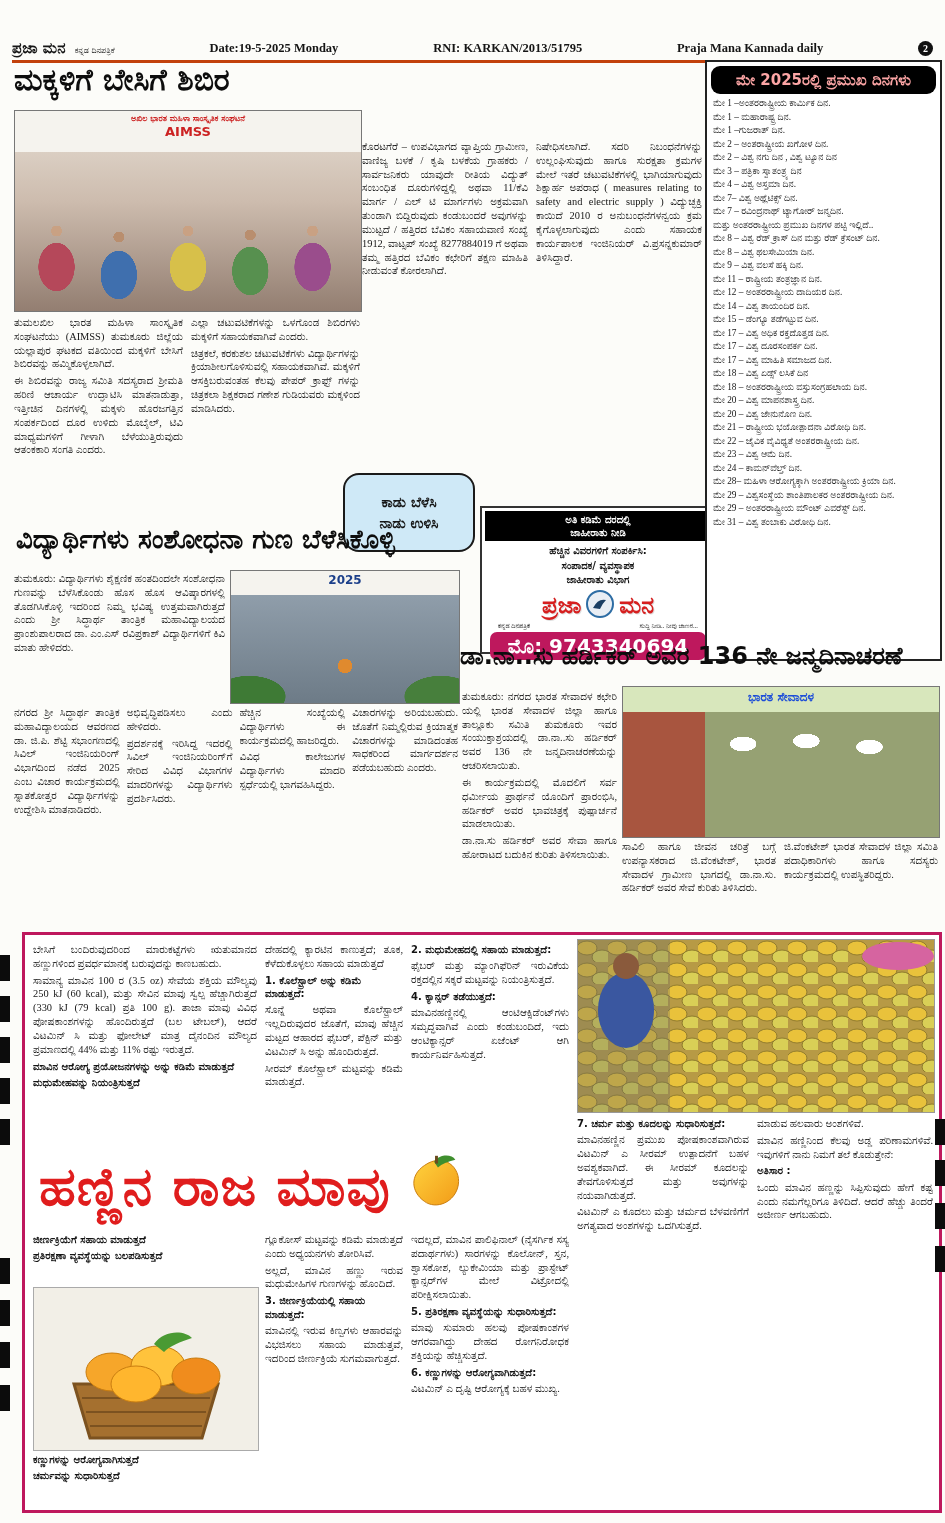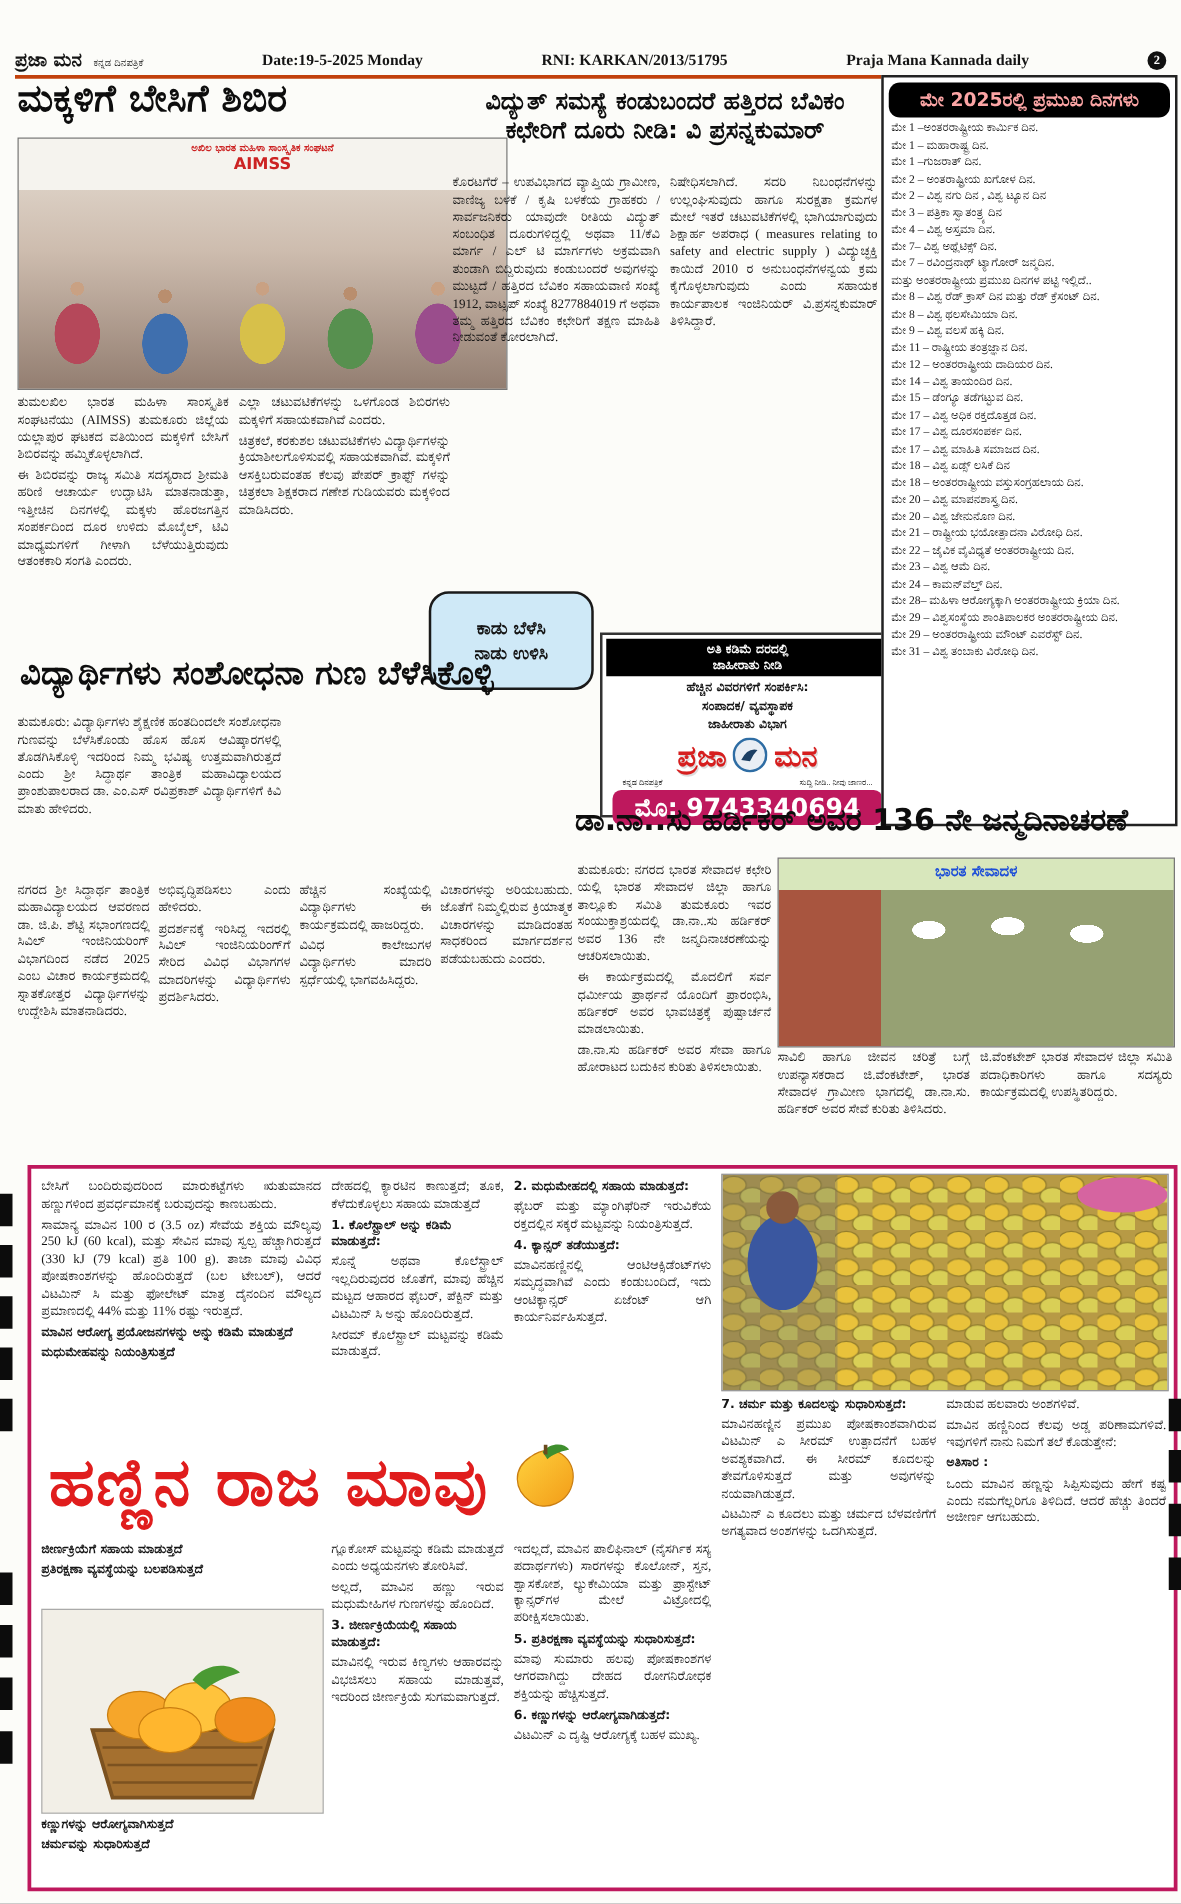--- a/index.html
+++ b/index.html
@@ -30,21 +30,21 @@
     radial-gradient(ellipse 30px 40px at 12% 78%, #b5485a 0 60%, transparent 61%),
     radial-gradient(ellipse 30px 40px at 30% 82%, #3f6fae 0 60%, transparent 61%),
     radial-gradient(ellipse 30px 40px at 50% 78%, #d7c04a 0 60%, transparent 61%),
     radial-gradient(ellipse 30px 40px at 68% 80%, #57904f 0 60%, transparent 61%),
     radial-gradient(ellipse 30px 40px at 86% 78%, #9a4d8c 0 60%, transparent 61%),
     radial-gradient(circle 9px at 12% 60%, #c9a183 0 60%, transparent 61%),
     radial-gradient(circle 9px at 30% 63%, #b98e6e 0 60%, transparent 61%),
     radial-gradient(circle 9px at 50% 60%, #c9a183 0 60%, transparent 61%),
     radial-gradient(circle 9px at 68% 62%, #b98e6e 0 60%, transparent 61%),
     radial-gradient(circle 9px at 86% 60%, #c9a183 0 60%, transparent 61%),
-    linear-gradient(180deg,#e6ded4 0%,#cdbcae 45%,#937e71 100%); padding-left: 44px;}
+    linear-gradient(180deg,#e6ded4 0%,#cdbcae 45%,#937e71 100%);}
   .photo-research{background:
     radial-gradient(ellipse 60px 34px at 8% 95%, #3e7a35 0 60%, transparent 61%),
     radial-gradient(ellipse 60px 34px at 92% 95%, #477f3c 0 60%, transparent 61%),
     radial-gradient(circle 12px at 50% 72%, #e08a2e 0 60%, transparent 61%),
     linear-gradient(180deg,#97a5b2 0%,#6d7b87 100%);}
   .photo-hardikar{background:
     radial-gradient(ellipse 22px 12px at 38% 38%, #fff 0 60%, transparent 61%),
     radial-gradient(ellipse 22px 12px at 58% 36%, #fff 0 60%, transparent 61%),
     radial-gradient(ellipse 22px 12px at 78% 40%, #fff 0 60%, transparent 61%),
     linear-gradient(90deg,#a8553f 0 26%, #96a173 26% 100%);}
@@ -109,21 +109,20 @@
     <div class="tcol">
         <div class="li-item">ತುಮಲಖಿಲ ಭಾರತ ಮಹಿಳಾ ಸಾಂಸ್ಕೃತಿಕ ಸಂಘಟನೆಯು (AIMSS) ತುಮಕೂರು ಜಿಲ್ಲೆಯ ಯಲ್ಲಾಪುರ ಘಟಕದ ವತಿಯಿಂದ ಮಕ್ಕಳಿಗೆ ಬೇಸಿಗೆ ಶಿಬಿರವನ್ನು ಹಮ್ಮಿಕೊಳ್ಳಲಾಗಿದೆ.</div>
         <div class="li-item">ಈ ಶಿಬಿರವನ್ನು ರಾಜ್ಯ ಸಮಿತಿ ಸದಸ್ಯರಾದ ಶ್ರೀಮತಿ ಹರಿಣಿ ಆಚಾರ್ಯ ಉದ್ಘಾಟಿಸಿ ಮಾತನಾಡುತ್ತಾ, ಇತ್ತೀಚಿನ ದಿನಗಳಲ್ಲಿ ಮಕ್ಕಳು ಹೊರಜಗತ್ತಿನ ಸಂಪರ್ಕದಿಂದ ದೂರ ಉಳಿದು ಮೊಬೈಲ್, ಟಿವಿ ಮಾಧ್ಯಮಗಳಿಗೆ ಗೀಳಾಗಿ ಬೆಳೆಯುತ್ತಿರುವುದು ಆತಂಕಕಾರಿ ಸಂಗತಿ ಎಂದರು.</div>
       </div>
     <div class="tcol">
         <div class="li-item">ಎಲ್ಲಾ ಚಟುವಟಿಕೆಗಳನ್ನು ಒಳಗೊಂಡ ಶಿಬಿರಗಳು ಮಕ್ಕಳಿಗೆ ಸಹಾಯಕವಾಗಿವೆ ಎಂದರು.</div>
         <div class="li-item">ಚಿತ್ರಕಲೆ, ಕರಕುಶಲ ಚಟುವಟಿಕೆಗಳು ವಿದ್ಯಾರ್ಥಿಗಳನ್ನು ಕ್ರಿಯಾಶೀಲಗೊಳಿಸುವಲ್ಲಿ ಸಹಾಯಕವಾಗಿವೆ. ಮಕ್ಕಳಿಗೆ ಆಸಕ್ತಿಬರುವಂತಹ ಕೆಲವು ಪೇಪರ್ ಕ್ರಾಫ್ಟ್ ಗಳನ್ನು ಚಿತ್ರಕಲಾ ಶಿಕ್ಷಕರಾದ ಗಣೇಶ ಗುಡಿಯವರು ಮಕ್ಕಳಿಂದ ಮಾಡಿಸಿದರು.</div>
       </div>
   </div>
 
-  <div class="abs headline" style="left:362px;top:70px;width:340px;font-size:19px;text-align:center;">ವಿದ್ಯುತ್ ಸಮಸ್ಯೆ ಕಂಡುಬಂದರೆ ಹತ್ತಿರದ ಬೆವಿಕಂ ಕಛೇರಿಗೆ ದೂರು ನೀಡಿ: ವಿ ಪ್ರಸನ್ನಕುಮಾರ್</div>
   <div class="abs cols" style="left:362px;top:140px;width:340px;height:330px;">
     <div class="tcol">
         <div class="li-item">ಕೊರಟಗೆರೆ – ಉಪವಿಭಾಗದ ವ್ಯಾಪ್ತಿಯ ಗ್ರಾಮೀಣ, ವಾಣಿಜ್ಯ ಬಳಕೆ / ಕೃಷಿ ಬಳಕೆಯ ಗ್ರಾಹಕರು / ಸಾರ್ವಜನಿಕರು ಯಾವುದೇ ರೀತಿಯ ವಿದ್ಯುತ್ ಸಂಬಂಧಿತ ದೂರುಗಳಿದ್ದಲ್ಲಿ ಅಥವಾ 11/ಕೆವಿ ಮಾರ್ಗ / ಎಲ್ ಟಿ ಮಾರ್ಗಗಳು ಅಕ್ರಮವಾಗಿ ತುಂಡಾಗಿ ಬಿದ್ದಿರುವುದು ಕಂಡುಬಂದರೆ ಅವುಗಳನ್ನು ಮುಟ್ಟದೆ / ಹತ್ತಿರದ ಬೆವಿಕಂ ಸಹಾಯವಾಣಿ ಸಂಖ್ಯೆ 1912, ವಾಟ್ಸಪ್ ಸಂಖ್ಯೆ 8277884019 ಗೆ ಅಥವಾ ತಮ್ಮ ಹತ್ತಿರದ ಬೆವಿಕಂ ಕಛೇರಿಗೆ ತಕ್ಷಣ ಮಾಹಿತಿ ನೀಡುವಂತೆ ಕೋರಲಾಗಿದೆ.</div>
       </div>
     <div class="tcol">
         <div class="li-item">ನಿಷೇಧಿಸಲಾಗಿದೆ. ಸದರಿ ನಿಬಂಧನೆಗಳನ್ನು ಉಲ್ಲಂಘಿಸುವುದು ಹಾಗೂ ಸುರಕ್ಷತಾ ಕ್ರಮಗಳ ಮೇಲೆ ಇತರೆ ಚಟುವಟಿಕೆಗಳಲ್ಲಿ ಭಾಗಿಯಾಗುವುದು ಶಿಕ್ಷಾರ್ಹ ಅಪರಾಧ ( measures relating to safety and electric supply ) ವಿದ್ಯುಚ್ಛಕ್ತಿ ಕಾಯಿದೆ 2010 ರ ಅನುಬಂಧನೆಗಳನ್ವಯ ಕ್ರಮ ಕೈಗೊಳ್ಳಲಾಗುವುದು ಎಂದು ಸಹಾಯಕ ಕಾರ್ಯಪಾಲಕ ಇಂಜಿನಿಯರ್ ವಿ.ಪ್ರಸನ್ನಕುಮಾರ್ ತಿಳಿಸಿದ್ದಾರೆ.</div>
       </div>
   </div>
 
   <div class="slogan-box">
@@ -193,20 +192,23 @@
         <div class="li-item">ಮೇ 29 – ವಿಶ್ವಸಂಸ್ಥೆಯ ಶಾಂತಿಪಾಲಕರ ಅಂತರರಾಷ್ಟ್ರೀಯ ದಿನ.</div>
         <div class="li-item">ಮೇ 29 – ಅಂತರರಾಷ್ಟ್ರೀಯ ಮೌಂಟ್ ಎವರೆಸ್ಟ್ ದಿನ.</div>
         <div class="li-item">ಮೇ 31 – ವಿಶ್ವ ತಂಬಾಕು ವಿರೋಧಿ ದಿನ.</div>
       </div>
   </div>
 
   <div class="abs headline" style="left:16px;top:524px;width:446px;font-size:26px;">ವಿದ್ಯಾರ್ಥಿಗಳು ಸಂಶೋಧನಾ ಗುಣ ಬೆಳೆಸಿಕೊಳ್ಳಿ</div>
   <div class="abs tcol" style="left:14px;top:572px;width:211px;height:130px;">
       <div class="li-item">ತುಮಕೂರು: ವಿದ್ಯಾರ್ಥಿಗಳು ಶೈಕ್ಷಣಿಕ ಹಂತದಿಂದಲೇ ಸಂಶೋಧನಾ ಗುಣವನ್ನು ಬೆಳೆಸಿಕೊಂಡು ಹೊಸ ಹೊಸ ಆವಿಷ್ಕಾರಗಳಲ್ಲಿ ತೊಡಗಿಸಿಕೊಳ್ಳಿ ಇದರಿಂದ ನಿಮ್ಮ ಭವಿಷ್ಯ ಉತ್ತಮವಾಗಿರುತ್ತದೆ ಎಂದು ಶ್ರೀ ಸಿದ್ಧಾರ್ಥ ತಾಂತ್ರಿಕ ಮಹಾವಿದ್ಯಾಲಯದ ಪ್ರಾಂಶುಪಾಲರಾದ ಡಾ. ಎಂ.ಎಸ್ ರವಿಪ್ರಕಾಶ್ ವಿದ್ಯಾರ್ಥಿಗಳಿಗೆ ಕಿವಿ ಮಾತು ಹೇಳಿದರು.</div>
     </div>
+  <div class="photo photo-research" style="left:230px;top:570px;width:228px;height:132px;">
+    <div class="pbanner" style="height:22px;font-size:12px;color:#1c3f8a;padding-top:2px;">2025</div>
+  </div>
   <div class="abs cols" style="left:14px;top:706px;width:444px;height:222px;gap:7px;">
     <div class="tcol">
         <div class="li-item">ನಗರದ ಶ್ರೀ ಸಿದ್ಧಾರ್ಥ ತಾಂತ್ರಿಕ ಮಹಾವಿದ್ಯಾಲಯದ ಆವರಣದ ಡಾ. ಜಿ.ಪಿ. ಶೆಟ್ಟಿ ಸಭಾಂಗಣದಲ್ಲಿ ಸಿವಿಲ್ ಇಂಜಿನಿಯರಿಂಗ್ ವಿಭಾಗದಿಂದ ನಡೆದ 2025 ಎಂಬ ವಿಚಾರ ಕಾರ್ಯಕ್ರಮದಲ್ಲಿ ಸ್ನಾತಕೋತ್ತರ ವಿದ್ಯಾರ್ಥಿಗಳನ್ನು ಉದ್ದೇಶಿಸಿ ಮಾತನಾಡಿದರು.</div>
       </div>
     <div class="tcol">
         <div class="li-item">ಅಭಿವೃದ್ಧಿಪಡಿಸಲು ಎಂದು ಹೇಳಿದರು.</div>
         <div class="li-item">ಪ್ರದರ್ಶನಕ್ಕೆ ಇರಿಸಿದ್ದ ಇದರಲ್ಲಿ ಸಿವಿಲ್ ಇಂಜಿನಿಯರಿಂಗ್‌ಗೆ ಸೇರಿದ ವಿವಿಧ ವಿಭಾಗಗಳ ಮಾದರಿಗಳನ್ನು ವಿದ್ಯಾರ್ಥಿಗಳು ಪ್ರದರ್ಶಿಸಿದರು.</div>
       </div>
     <div class="tcol">
         <div class="li-item">ಹೆಚ್ಚಿನ ಸಂಖ್ಯೆಯಲ್ಲಿ ವಿದ್ಯಾರ್ಥಿಗಳು ಈ ಕಾರ್ಯಕ್ರಮದಲ್ಲಿ ಹಾಜರಿದ್ದರು.</div>

